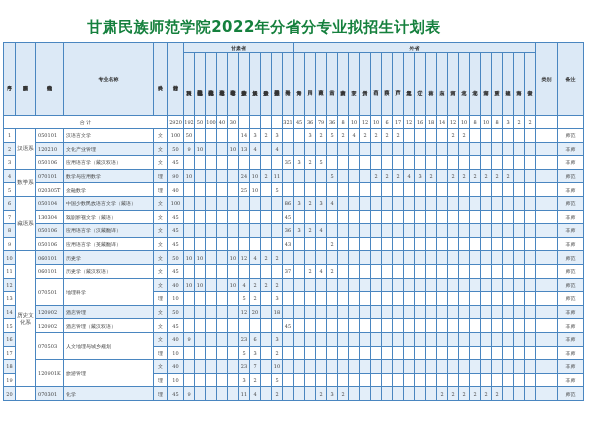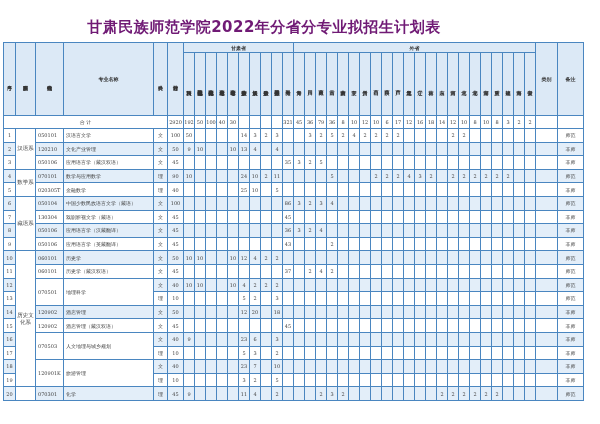--- a/index.html
+++ b/index.html
@@ -1,17 +1,17 @@
 <!DOCTYPE html>
 <html><head>
 <meta charset="utf-8">
 <style>
   html,body{margin:0;padding:0;background:#ffffff;}
   body{width:600px;height:424px;overflow:hidden;font-family:"DejaVu Serif","Liberation Serif",serif;color:#333;}
-  .title{position:absolute;top:18px;left:0;width:528px;text-align:center;font-size:15px;font-weight:bold;color:#701a75;letter-spacing:0.5px;font-family:"DejaVu Sans","Liberation Sans",sans-serif;}
+  .title{position:absolute;top:18px;left:0;width:528px;text-align:center;font-size:15px;font-weight:bold;color:#15803d;letter-spacing:0.5px;font-family:"DejaVu Sans","Liberation Sans",sans-serif;}
   table.plan{position:absolute;top:42px;left:3px;border-collapse:collapse;table-layout:fixed;width:568px;font-size:5px;}
   table.plan td,table.plan th{border:1px solid #4a86c0;padding:0;text-align:center;vertical-align:middle;overflow:hidden;white-space:nowrap;color:#444;}
   table.plan th{background:#dce9f6;font-weight:bold;font-size:5px;color:#333;font-family:"DejaVu Sans","Liberation Sans",sans-serif;}
   .vert{writing-mode:vertical-rl;text-orientation:upright;line-height:6px;margin:0 auto;display:inline-block;}
   tr.hdr1 th{height:9px;}
   tr.hdr2 th{height:62px;}
   tr.total td{height:12px;background:#ffffff;}
   tr.row td{height:12.6px;}
   tr.row.alt td{background:#e3eef9;}
   tr.row td.left{text-align:left;padding-left:2px;}

